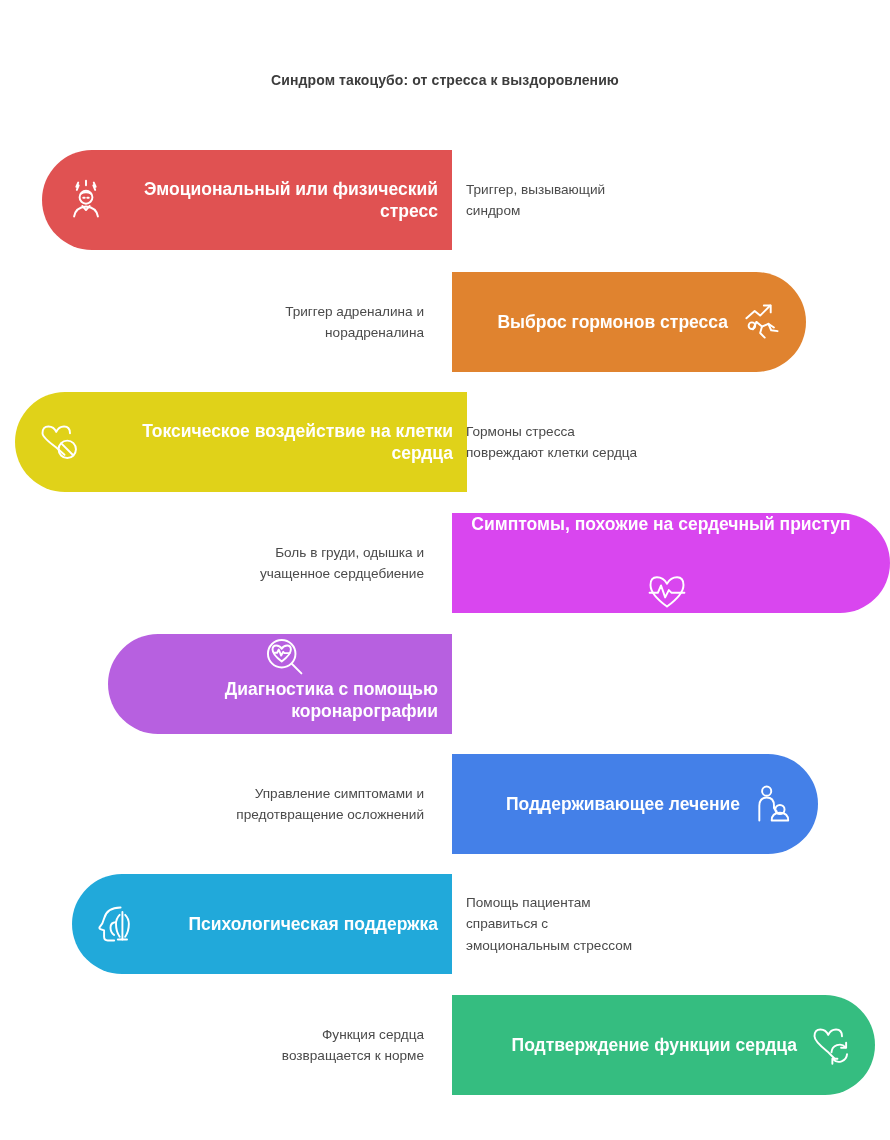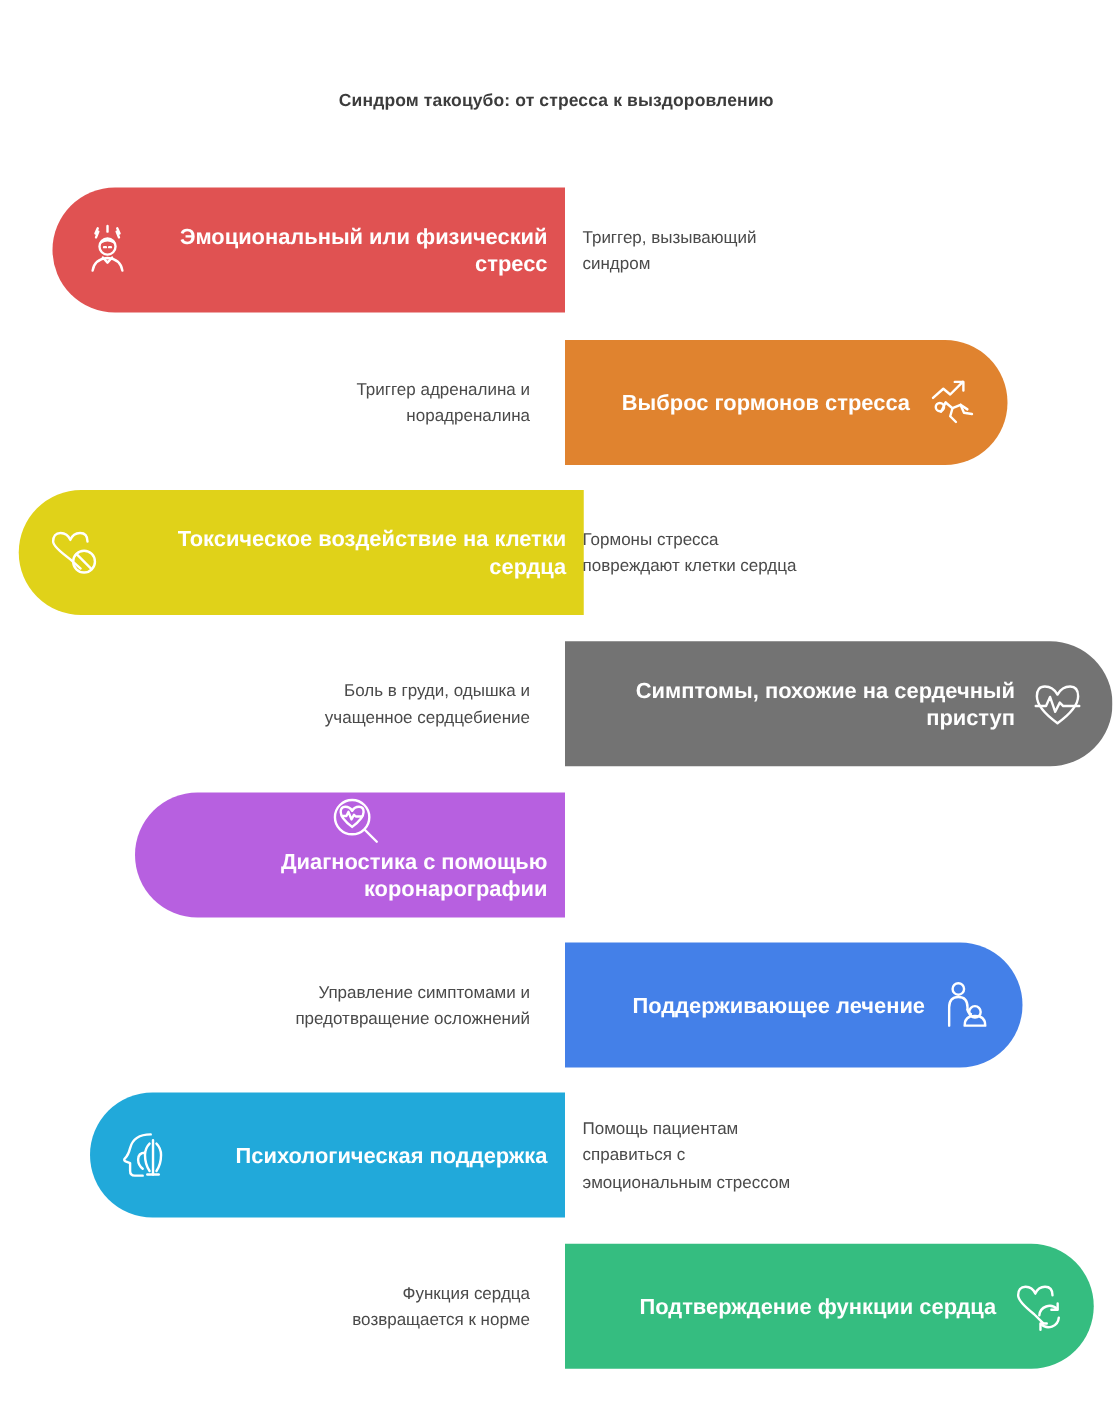--- a/index.html
+++ b/index.html
@@ -150,21 +150,21 @@
       <circle cx="33" cy="32" r="9.5"></circle>
       <path d="M26.5 25.5 L39.5 38.5"></path>
     </svg>
           </span>
           <span class="bar-label">Токсическое воздействие на клетки сердца</span>
         </div>
         <div class="desc on-right">Гормоны стресса
 повреждают клетки сердца</div>
       </div>
       <div class="row" style="top: 513px;">
-        <div class="bar right" style="background: #737373; left: 452px; width: 438px;">
+        <div class="bar right" style="background: #d946ef; left: 452px; width: 438px; flex-direction: column;">
           <span class="bar-label">Симптомы, похожие на сердечный приступ</span>
           <span class="icon">
     <svg viewBox="0 0 48 48" fill="none" stroke="#fff" stroke-width="2.1" stroke-linecap="round" stroke-linejoin="round">
       <path d="M24 41 Q6 28 6 17.5 Q6 9 13 9 Q20 9 24 16 Q28 9 35 9 Q42 9 42 17.5 Q42 28 24 41"></path>
       <path d="M5 26 h9 l3.5 -8 l4.5 13 l4 -8 l3 3 h14"></path>
     </svg>
           </span>
         </div>
         <div class="desc on-left">Боль в груди, одышка и
 учащенное сердцебиение</div>

